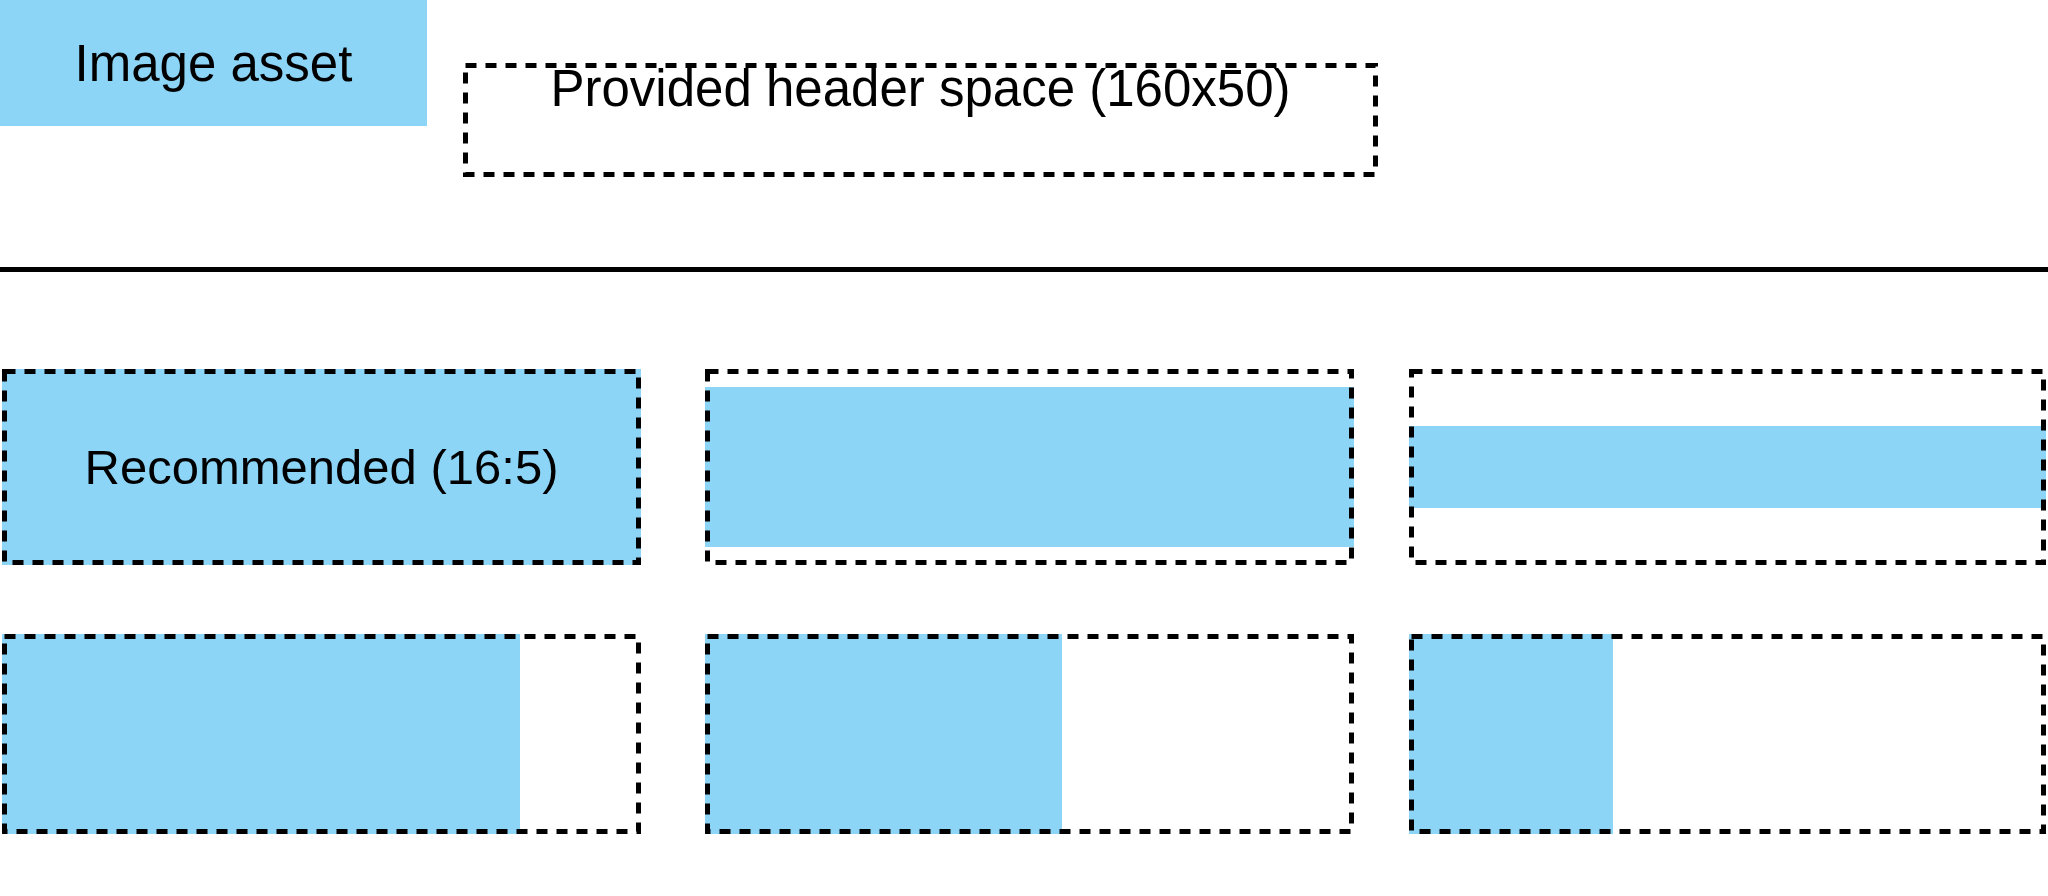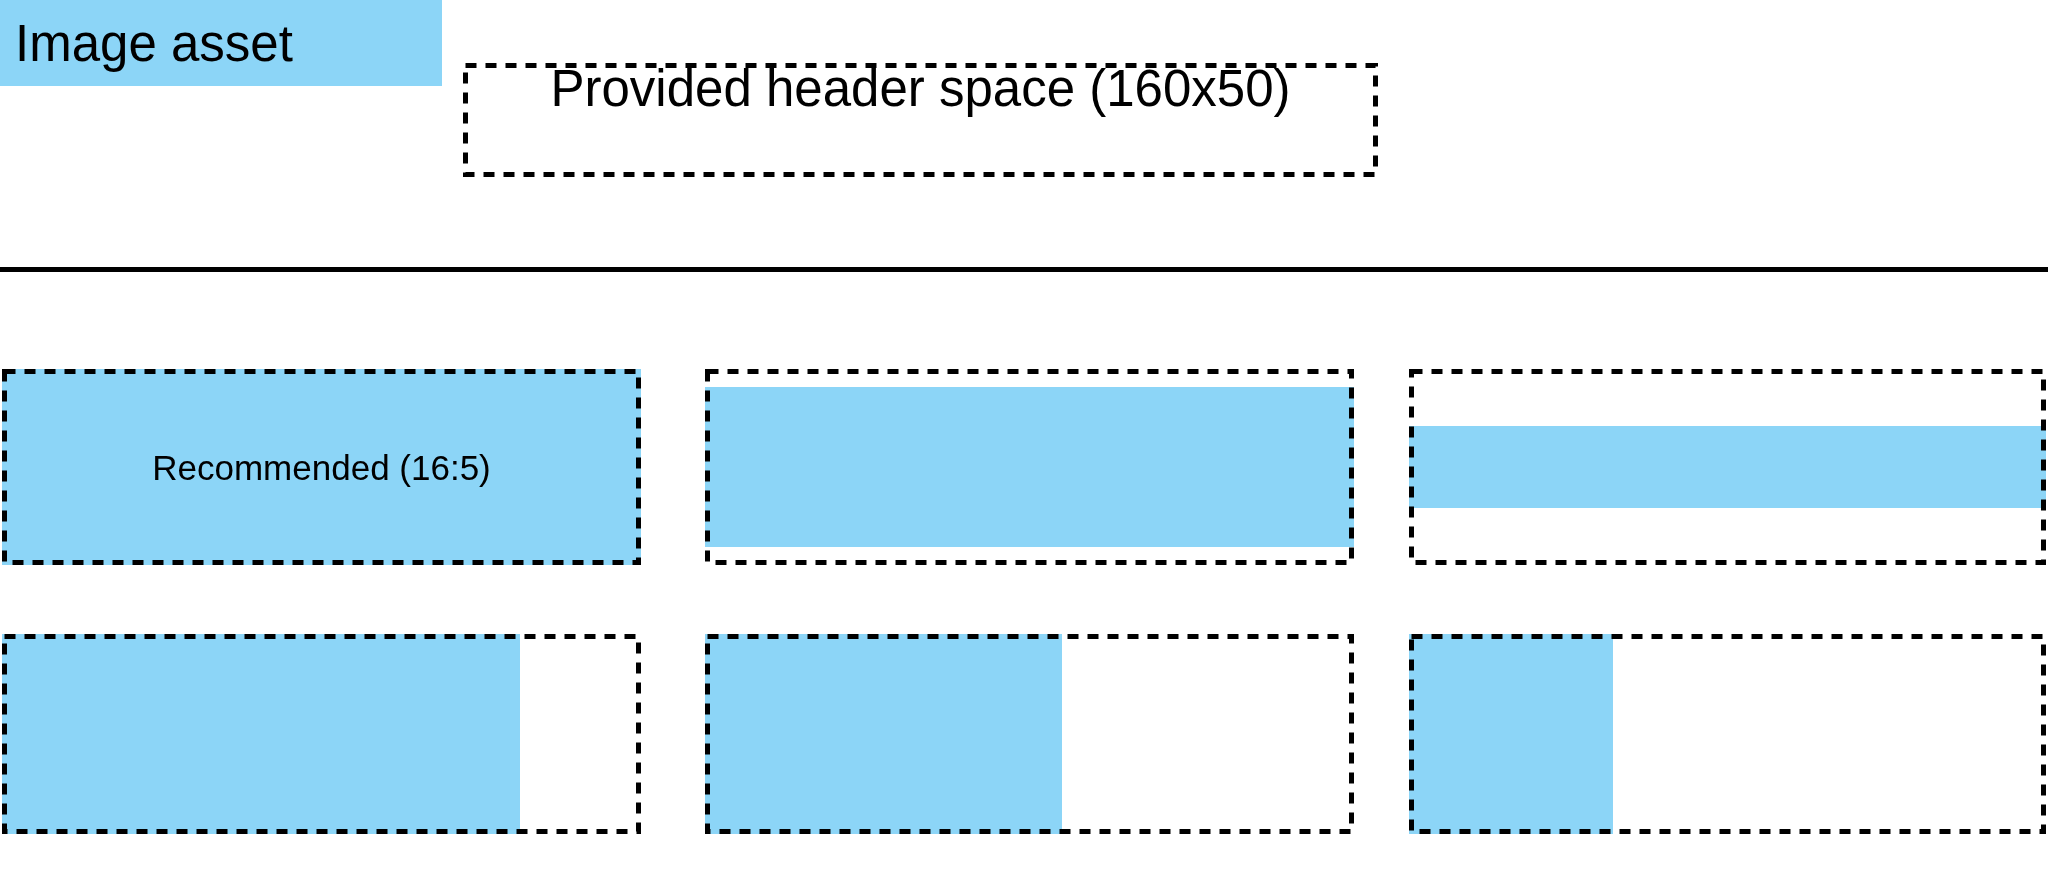--- a/index.html
+++ b/index.html
@@ -8,23 +8,23 @@
     position: relative;
     background: var(--page-bg, #fff);
     font-family: "Liberation Sans", sans-serif;
     color: var(--text, #000);
     overflow: hidden;
   }
   .abs { position: absolute; }
 
   
   .legend-swatch {
-    left: 0; top: 63; width: 427px; height: 86px;
+    left: 0; top: 63; width: 427px; height: 126px;
     background: var(--asset-blue, #8CD5F7);
-    display: flex; align-items: center;  padding-left: 15px;
+    display: flex; align-items: center; justify-content: center;
   }
   .legend-dashed {
     left: 463px; top: 63px; width: 915px; height: 114px;
     display: flex; align-items: flex-start; justify-content: center;
   }
   .legend-label {
     font-size: 51px; line-height: 1; white-space: nowrap;
   }
 
   
@@ -41,21 +41,21 @@
   .c2 { left: 705px;  width: 649px; }
   .c3 { left: 1409px; width: 637px; }
 
   .fill {
     position: absolute; left: 0; top: 0;
     background: var(--asset-blue, #8CD5F7);
   }
   .box-label {
     position: absolute; inset: 0; z-index: 2;
     display: flex; align-items: center; justify-content: center;
-    font-size: 35px; line-height: 1; white-space: nowrap;
+    font-size: 49px; line-height: 1; white-space: nowrap;
   }
   .dash-svg {
     position: absolute; left: 0; top: 0; z-index: 1;
     pointer-events: none; display: block;
   }
 </style>
 </head>
 <body>
 
 <div class="abs legend-swatch">

